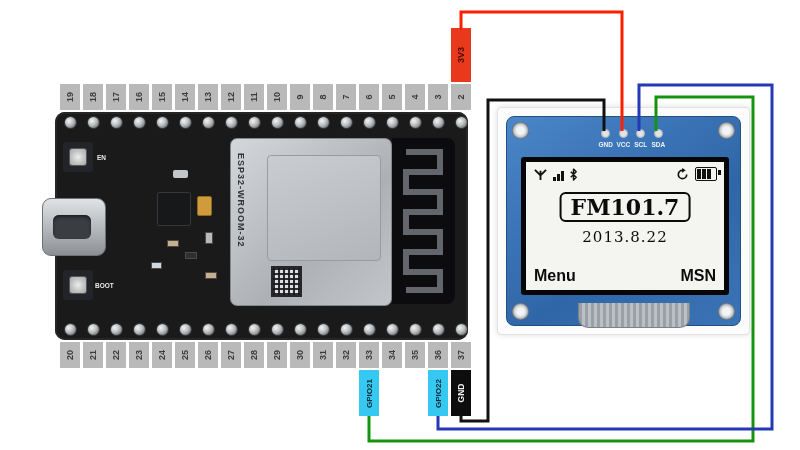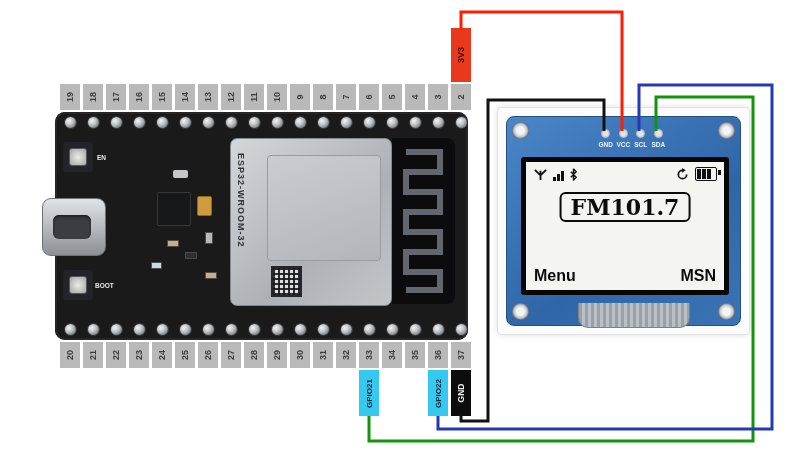--- a/index.html
+++ b/index.html
@@ -329,20 +329,21 @@
               <path d="M11.5 7 A4.5 4.5 0 1 1 7 2.5" stroke="#111" stroke-width="1.8" fill="none"></path>
               <path d="M6.5 0 L10.5 2.5 L6.5 5 Z" fill="#111"></path>
             </svg>
             <span class="battery">
                 <i></i>
                 <i></i>
                 <i></i>
               </span>
           </div>
           <div class="fm-box">FM101.7</div>
+          <div class="scr-date">2013.8.22</div>
           <div class="scr-bl">Menu</div>
           <div class="scr-br">MSN</div>
         </div>
       </div>
       <div class="ribbon"></div>
     </div>
   </div>
 
   <svg class="wire-layer" width="800" height="450" viewBox="0 0 800 450">
       <polyline points="461,30 461,12 622,12 622,131" fill="none" stroke="#ff1e00" stroke-width="3"></polyline>

